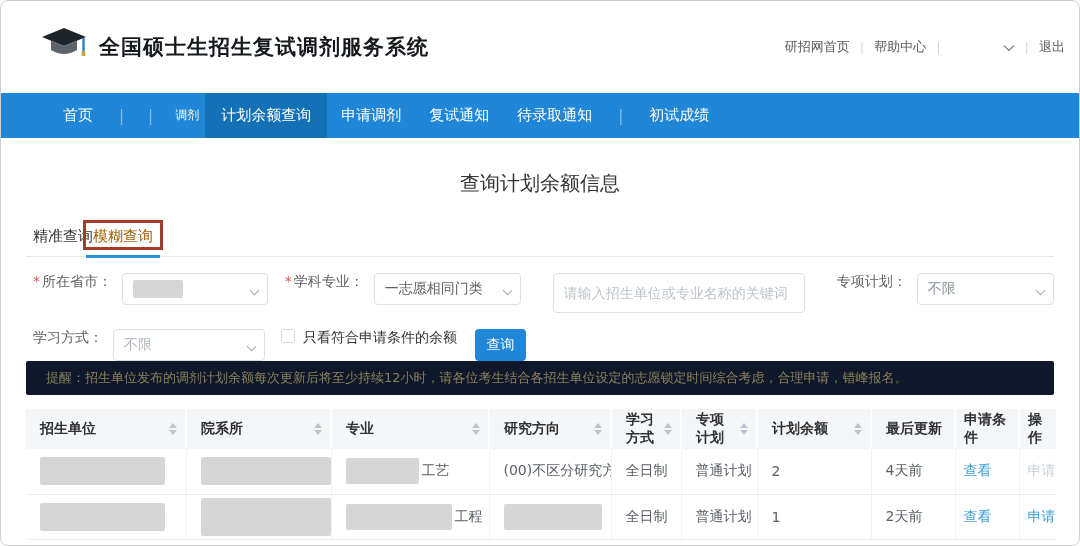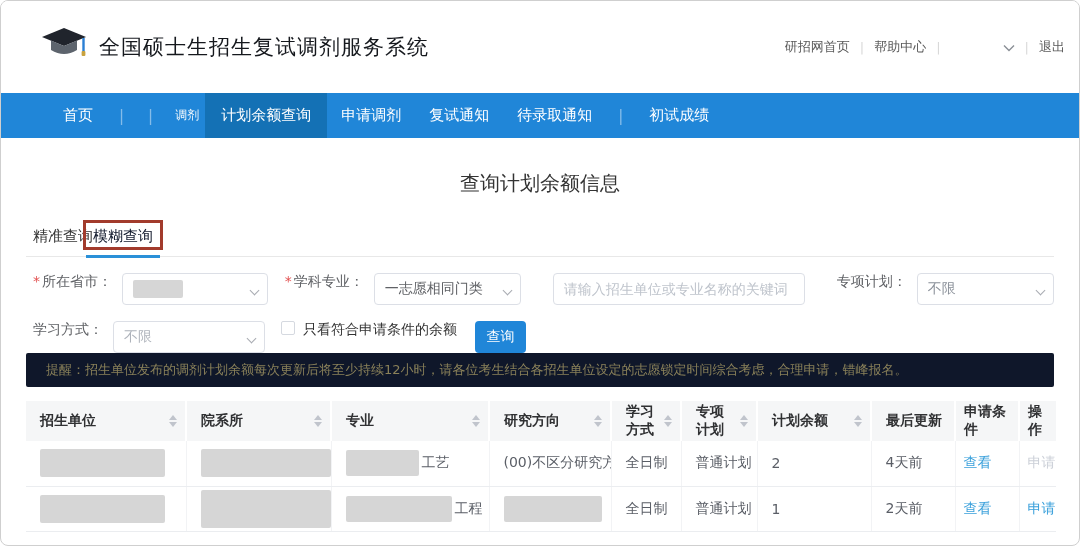--- a/index.html
+++ b/index.html
@@ -6,52 +6,52 @@
   html,body { width:1080px; height:546px; }
   body{
     font-family:"DejaVu Sans","Liberation Sans",sans-serif;
     background:#fff; color:#333;
     border:1px solid #cfcfcf; border-radius:8px; overflow:hidden;
     position:relative;
   }
   
   .top-header{ height:92px; display:flex; align-items:center; padding:0 14px 0 40px; background:#fff;}
   .brand{ display:flex; align-items:center; gap:12px;}
-  .brand-title{ font-size:21px; font-weight:normal; color:#15181d; letter-spacing:1px;}
+  .brand-title{ font-size:21px; font-weight:bold; color:#15181d; letter-spacing:1px;}
   .header-right{ margin-left:auto; display:flex; align-items:center; font-size:13px; color:#595959; gap:10px;}
   .hdr-sep{ color:#d9d9d9; }
   .hdr-link{ cursor:pointer; }
   .user-spacer{ width:42px; height:14px; }
   .chev-svg{ display:inline-block; }
   
   .navbar{ height:45px; background:#2086d8; display:flex; align-items:center; color:#fff; font-size:15px; padding-left:48px;}
   .nav-item{ padding:0 14px; height:45px; line-height:45px; cursor:pointer; white-space:nowrap;}
   .nav-item.active{ background:#1471b5; padding:0 16px;text-align:center; }
   .nav-sep{ color:rgba(255,255,255,.45); margin:0 12px; }
   .nav-group-label{ font-size:12px; opacity:.95; margin:0 6px 0 10px; line-height:45px;}
   
   .content{ padding:0 25px; }
   .page-title{ text-align:center; font-size:20px; font-weight:500; color:#333; margin-top:32px;}
   
   .tabs{ display:flex; align-items:flex-end; margin-top:30px; border-bottom:1px solid #e8e8e8; padding-left:7px; height:30px;}
   .tab{ font-size:15px; color:#333; padding-bottom:10px; cursor:pointer; position:relative;}
-  .tab.active{ color:#0f172a; }
+  .tab.active{ color:#a16207; }
   .tab.active::after{ content:""; position:absolute; left:-7px; right:-7px; bottom:-2px; height:3px; background:#2a90d8;}
   .red-annotation{ position:absolute; left:-10px; right:-10px; top:-7px; bottom:6px; border:3px solid #a23b2c; pointer-events:none;}
   
   .filter-row{ display:flex; align-items:flex-start; margin-top:16px; font-size:14px; color:#606266; padding-left:7px;}
   .flabel{ white-space:nowrap; margin-right:10px; color:#606266;}
   .req-mark{ color:#e25050; margin-right:2px; }
   .sel{ height:32px; border:1px solid #dcdfe6; border-radius:4px; background:#fff; display:flex; align-items:center; padding:0 26px 0 10px; position:relative; cursor:pointer;}
   .sel .chev{ position:absolute; right:9px; top:13px; width:7px; height:7px; border-right:1px solid #a8abb2; border-bottom:1px solid #a8abb2; transform:rotate(45deg); }
   .sel-val{ color:#606266; font-size:14px; white-space:nowrap; overflow:hidden;}
   .sel-val.placeholder{ color:#aeb3bb; }
   .sel-val.mid{ color:#8a9099; }
   .w-province{ width:152px; } .w-subject{ width:153px; } .w-special{ width:143px; } .w-study{ width:152px; } .gap-md{ width:18px; } .gap-lg{ width:34px; }
-  .txt-input{ width:265px; height:32px; border:1px solid #dcdfe6; border-radius:4px; padding:0 10px; font-size:14px; color:#333; font-family:inherit;}
+  .txt-input{ width:265px; height:40px; border:1px solid #dcdfe6; border-radius:4px; padding:0 10px; font-size:14px; color:#333; font-family:inherit;}
   .txt-input::placeholder{ color:#bfc4cc; }
   .checkbox{ width:14px; height:14px; border:1px solid #d5d9e0; border-radius:2px; background:#fff; margin:0 8px 0 16px; cursor:pointer; flex:none;}
   .chk-label{ color:#333; cursor:pointer; }
   .btn-primary{ margin-left:18px; width:51px; height:32px; background:#2086d8; color:#fff; border:none; border-radius:4px; font-size:14px; cursor:pointer; font-family:inherit;}
   
   .notice{ height:34px; background:#0f172a; border-radius:2px; display:flex; align-items:center; padding:0 20px; font-size:13px; color:#8a8159;}
   
   table{ width:1030px; margin-top:14px; border-collapse:collapse; table-layout:fixed; font-size:14px;}
   col.c1{width:160px;} col.c2{width:145px;} col.c3{width:158px;} col.c4{width:122px;} col.c5{width:70px;}
   col.c6{width:76px;} col.c7{width:114px;} col.c8{width:84px;} col.c9{width:64px;} col.c10{width:37px;}

